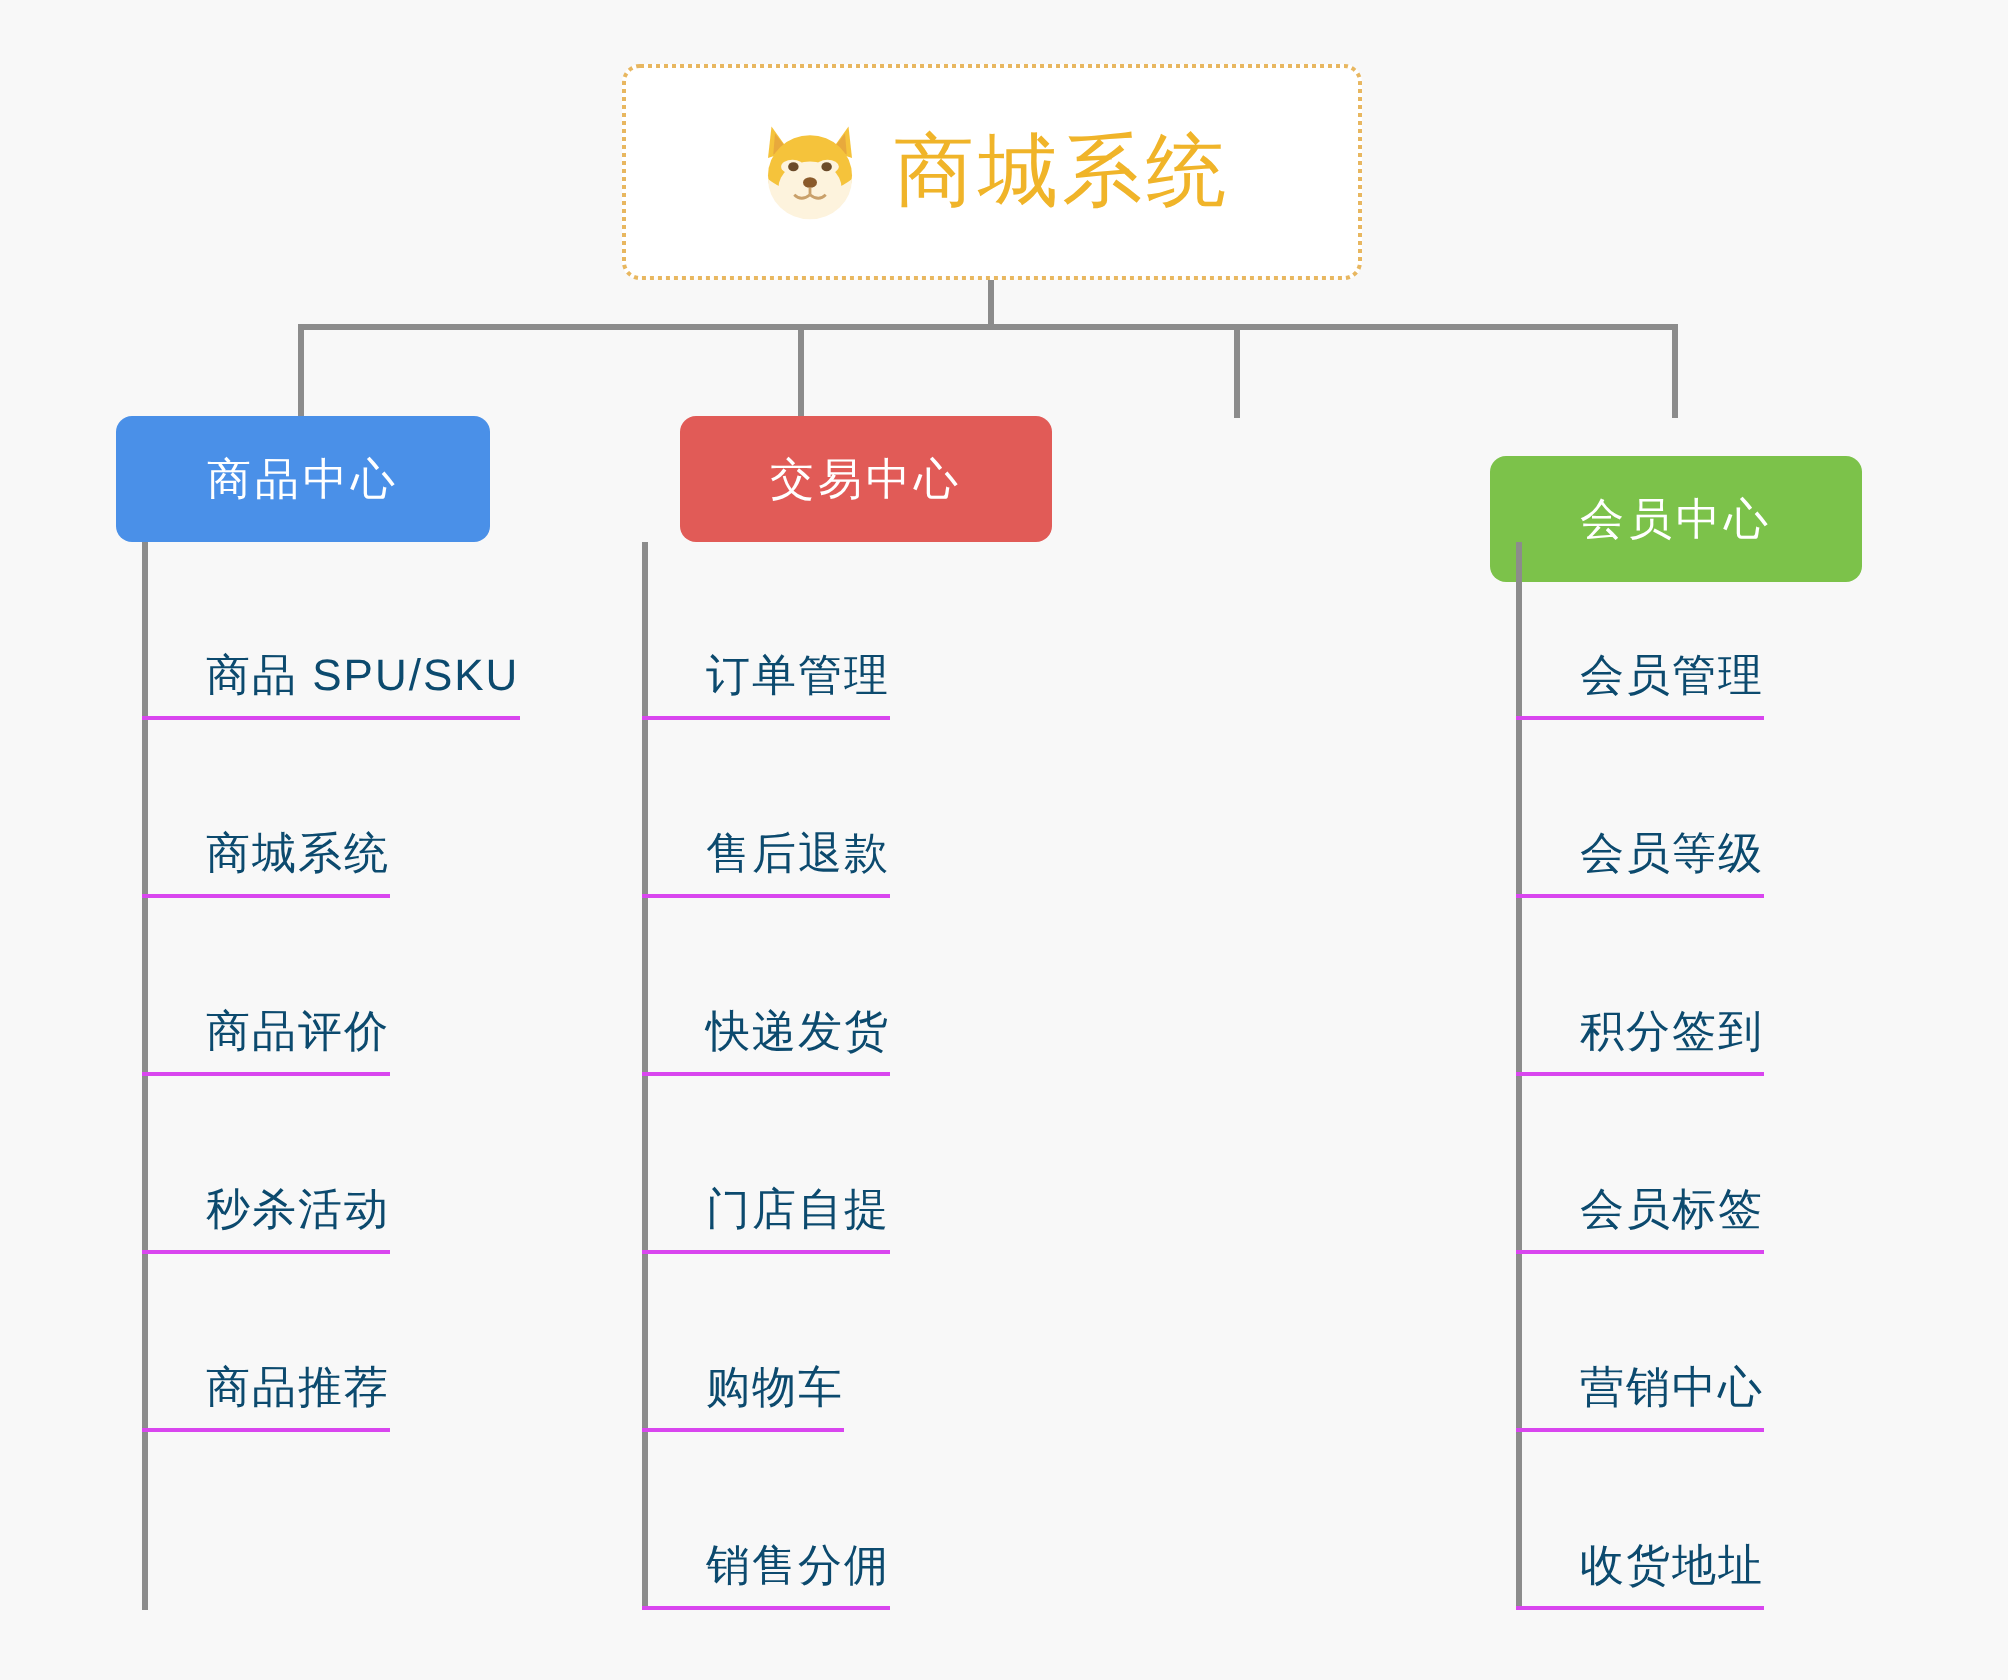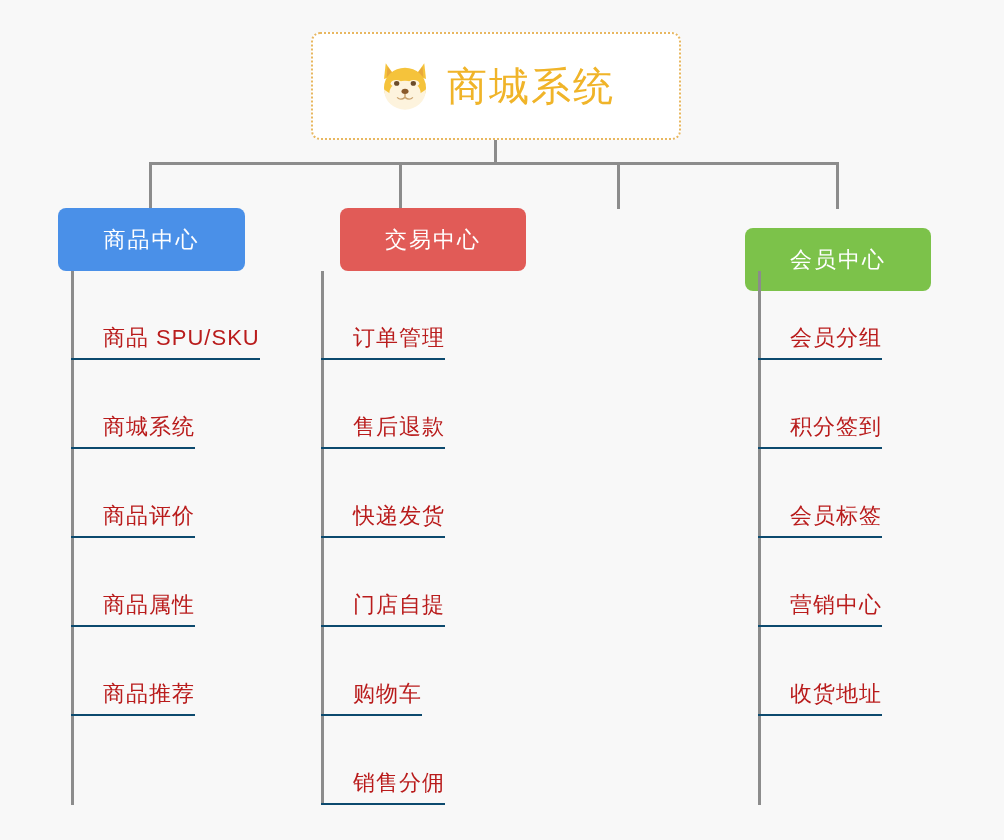--- a/index.html
+++ b/index.html
@@ -112,26 +112,26 @@
   .leaf {
     position: relative;
     height: 89px;
     display: flex;
     align-items: flex-end;
     padding-left: 32px;
     box-sizing: border-box;
   }
   .leaf-label {
     font-size: 22px;
-    color: #b91c1c;
+    color: #0c4a6e;
     letter-spacing: 1px;
     white-space: nowrap;
     line-height: 1;
     padding-bottom: 9px;
-    border-bottom: 2px solid #0c4a6e;
+    border-bottom: 2px solid #d946ef;
     position: relative;
     left: -32px;
     padding-left: 32px;
     box-sizing: content-box;
   }
 </style>
 </head>
 <body>
 
 <div id="canvas">
@@ -173,21 +173,21 @@
         <div class="leaf">
           <span class="leaf-label">商品 SPU/SKU</span>
         </div>
         <div class="leaf">
           <span class="leaf-label">商城系统</span>
         </div>
         <div class="leaf">
           <span class="leaf-label">商品评价</span>
         </div>
         <div class="leaf">
-          <span class="leaf-label">商品属性</span>
+          <span class="leaf-label">秒杀活动</span>
         </div>
         <div class="leaf">
           <span class="leaf-label">商品推荐</span>
         </div>
       </div>
     </div>
     <div class="column" style="left: 308px; width: 186px;">
       <div class="cat-box" style="background: rgb(225, 91, 87); width: 186px; margin-left: 32px;">
         <span>交易中心</span>
       </div>
@@ -213,21 +213,24 @@
         </div>
       </div>
     </div>
     <div class="column" style="left: 745px; width: 186px;">
       <div class="cat-box" style="background: rgb(124, 194, 74); width: 186px; margin-top: 20px;">
         <span>会员中心</span>
       </div>
       <div class="rail" style="height: 534px;"></div>
       <div class="leaves">
         <div class="leaf">
-          <span class="leaf-label">会员分组</span>
+          <span class="leaf-label">会员管理</span>
+        </div>
+        <div class="leaf">
+          <span class="leaf-label">会员等级</span>
         </div>
         <div class="leaf">
           <span class="leaf-label">积分签到</span>
         </div>
         <div class="leaf">
           <span class="leaf-label">会员标签</span>
         </div>
         <div class="leaf">
           <span class="leaf-label">营销中心</span>
         </div>

